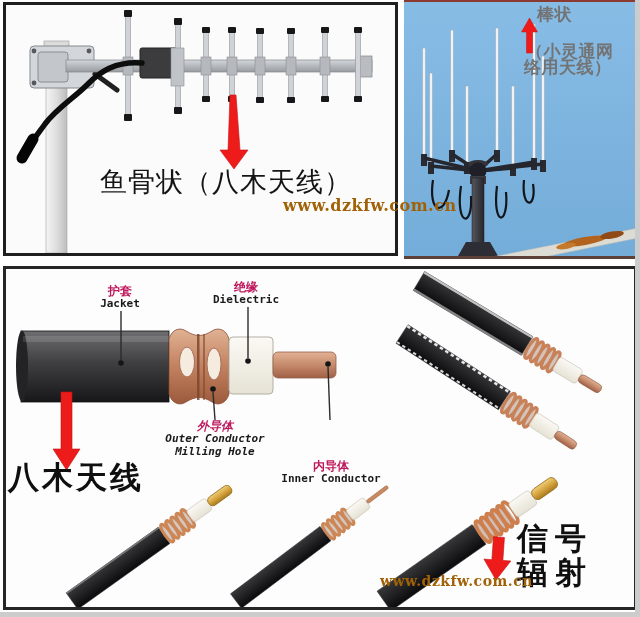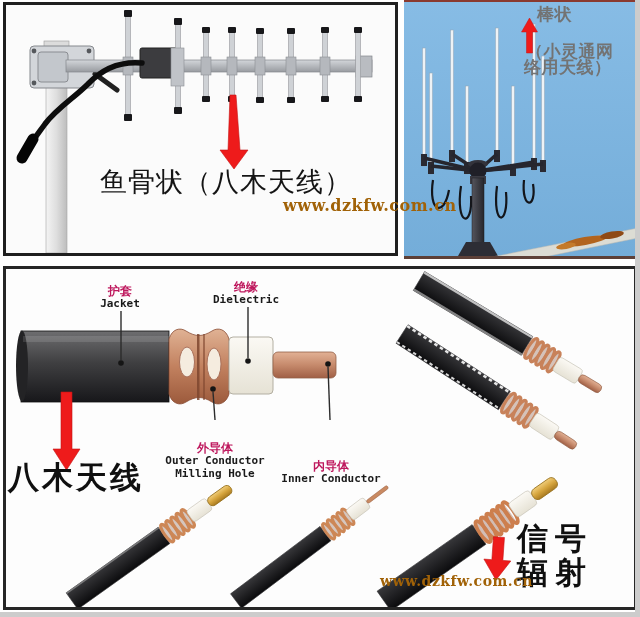--- a/index.html
+++ b/index.html
@@ -26,21 +26,21 @@
   .watermark{color:#a16207;font-family:"DejaVu Serif","Liberation Serif",serif;font-weight:700;white-space:nowrap;}
   #wm-top{left:283px;top:196px;font-size:16px;letter-spacing:0.5px;z-index:6;}
   #wm-bottom{left:380px;top:573px;font-size:14px;letter-spacing:0.5px;z-index:6;}
   
   .callout{text-align:center;transform:translateX(-50%);z-index:5;}
   .callout .cn{font-size:12px;font-weight:700;color:#be185d;line-height:13px;white-space:nowrap;}
   .callout .en{font-size:11px;font-weight:700;color:#1a1a1a;line-height:12.5px;white-space:nowrap;
                font-family:"DejaVu Sans Mono","Liberation Mono",monospace;text-align:center;}
   #label-jacket{left:120px;top:285px;}
   #label-dielectric{left:246px;top:281px;}
-  #label-outer{left:215px;top:442px;}
+  #label-outer{left:215px;top:420px;font-style:italic;}
   #label-inner{left:331px;top:420px;margin-top:40px;}
   #leaky-label{left:8px;top:457px;font-size:31px;font-weight:700;letter-spacing:3px;color:#0f0f0f;white-space:nowrap;z-index:5;}
   #signal-label{left:517px;top:522px;font-size:31px;font-weight:700;line-height:34px;letter-spacing:7px;color:#0f0f0f;z-index:5;}
 </style>
 </head>
 <body>
 
 <div id="stage">
 
   <div id="panel-yagi" class="abs">

